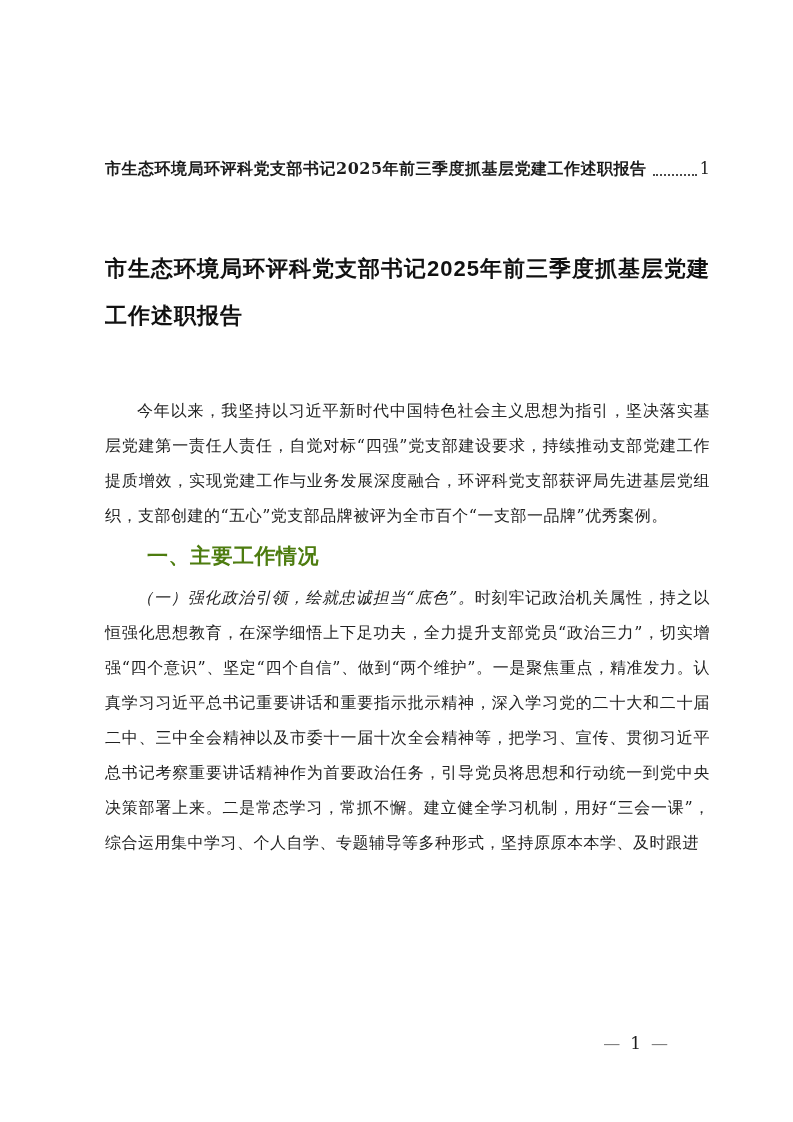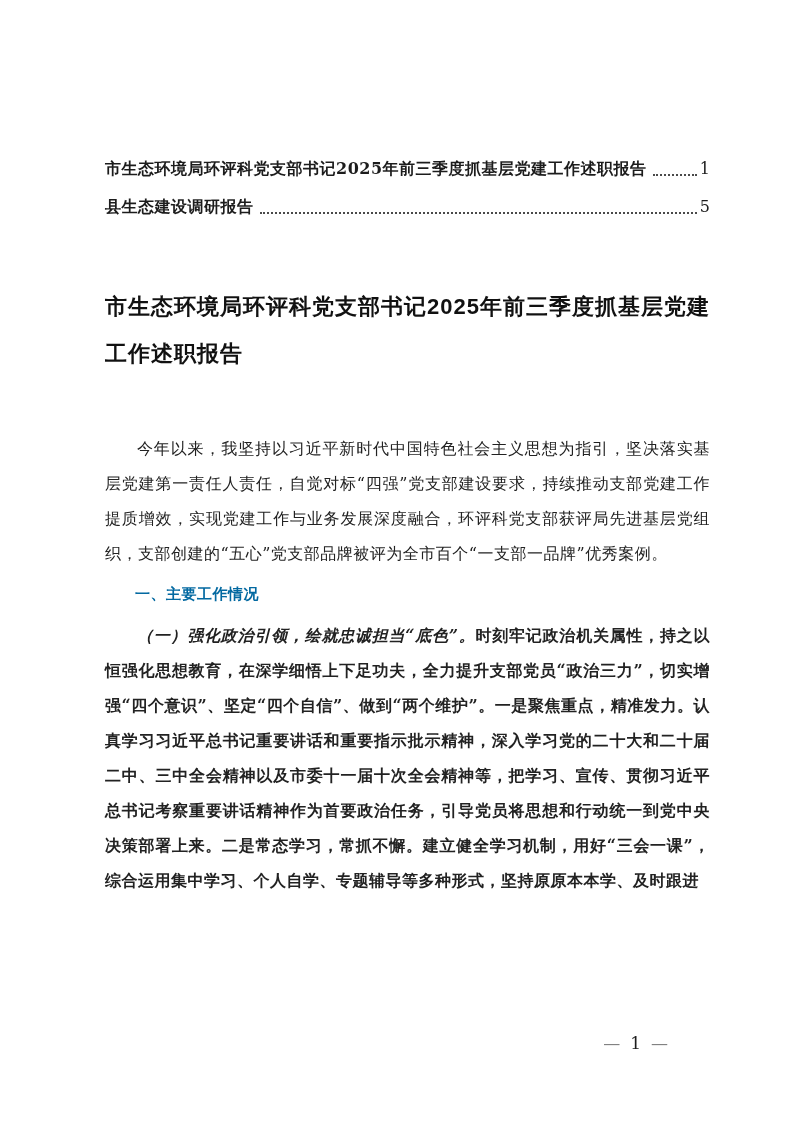--- a/index.html
+++ b/index.html
@@ -56,29 +56,29 @@
     text-indent: 2em;
     letter-spacing: 0.5px;
     margin: 0;
     color: #222;
   }
   .intro-para { margin-top: 54px; }
 
   .section-heading {
     font-family: "Liberation Sans", "DejaVu Sans", sans-serif;
     font-weight: 700;
-    font-size: 15px;
+    font-size: 21px;
     line-height: 30px;
     margin: 8px 0 0 0;
     text-indent: 2em;
     letter-spacing: 0.5px;
-    color: #0369a1;
+    color: #4d7c0f;
   }
 
-  .body-para { margin-top: 9px; font-weight: bold; }
+  .body-para { margin-top: 9px; }
   .lead-in { font-style: italic; }
 
   
   .footer {
     position: absolute;
     top: 1033px;
     right: 125px;
     font-size: 17px;
     line-height: 20px;
     white-space: nowrap;
@@ -90,25 +90,20 @@
 <body>
 
 <div class="page">
 
   <div class="toc">
     <div class="toc-entry">
       <span class="toc-label">市生态环境局环评科党支部书记2025年前三季度抓基层党建工作述职报告</span>
       <span class="toc-dots"></span>
       <span class="toc-page">1</span>
     </div>
-    <div class="toc-entry">
-      <span class="toc-label">县生态建设调研报告</span>
-      <span class="toc-dots"></span>
-      <span class="toc-page">5</span>
-    </div>
   </div>
 
   <h1 class="doc-title">市生态环境局环评科党支部书记2025年前三季度抓基层党建工作述职报告</h1>
 
   <p class="para intro-para">今年以来，我坚持以习近平新时代中国特色社会主义思想为指引，坚决落实基层党建第一责任人责任，自觉对标“四强”党支部建设要求，持续推动支部党建工作提质增效，实现党建工作与业务发展深度融合，环评科党支部获评局先进基层党组织，支部创建的“五心”党支部品牌被评为全市百个“一支部一品牌”优秀案例。</p>
 
   <h2 class="section-heading">一、主要工作情况</h2>
 
   <p class="para body-para"><span class="lead-in">（一）强化政治引领，绘就忠诚担当“底色”。</span><span>时刻牢记政治机关属性，持之以恒强化思想教育，在深学细悟上下足功夫，全力提升支部党员“政治三力”，切实增强“四个意识”、坚定“四个自信”、做到“两个维护”。一是聚焦重点，精准发力。认真学习习近平总书记重要讲话和重要指示批示精神，深入学习党的二十大和二十届二中、三中全会精神以及市委十一届十次全会精神等，把学习、宣传、贯彻习近平总书记考察重要讲话精神作为首要政治任务，引导党员将思想和行动统一到党中央决策部署上来。二是常态学习，常抓不懈。建立健全学习机制，用好“三会一课”，综合运用集中学习、个人自学、专题辅导等多种形式，坚持原原本本学、及时跟进</span></p>
 

